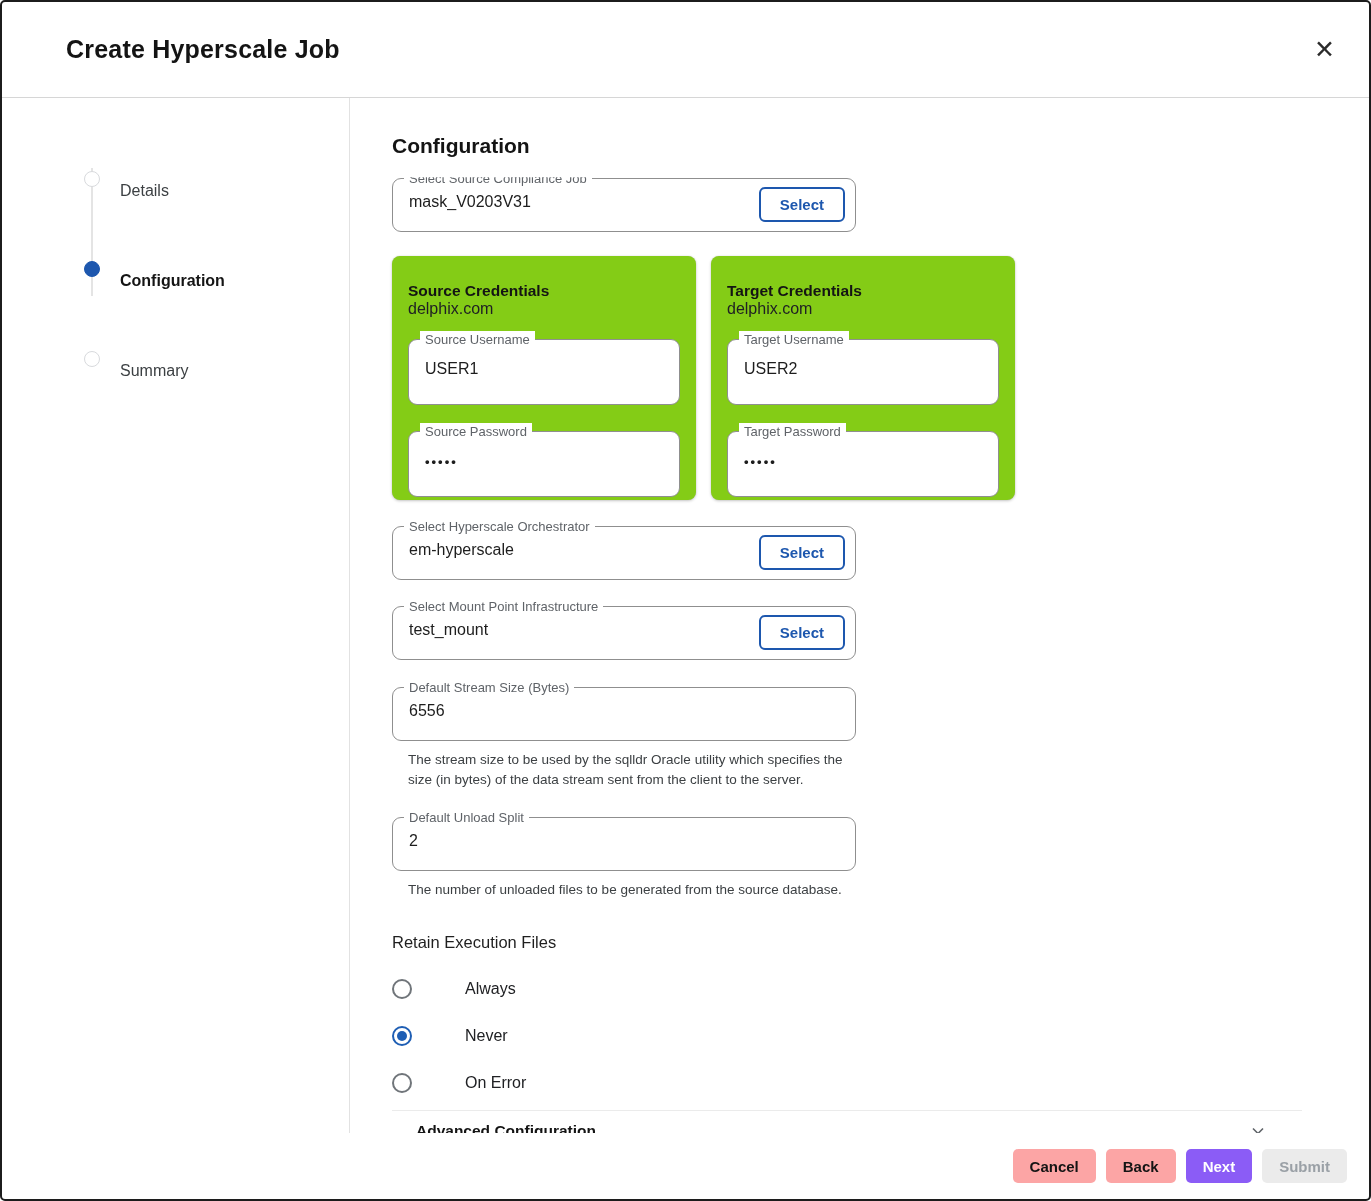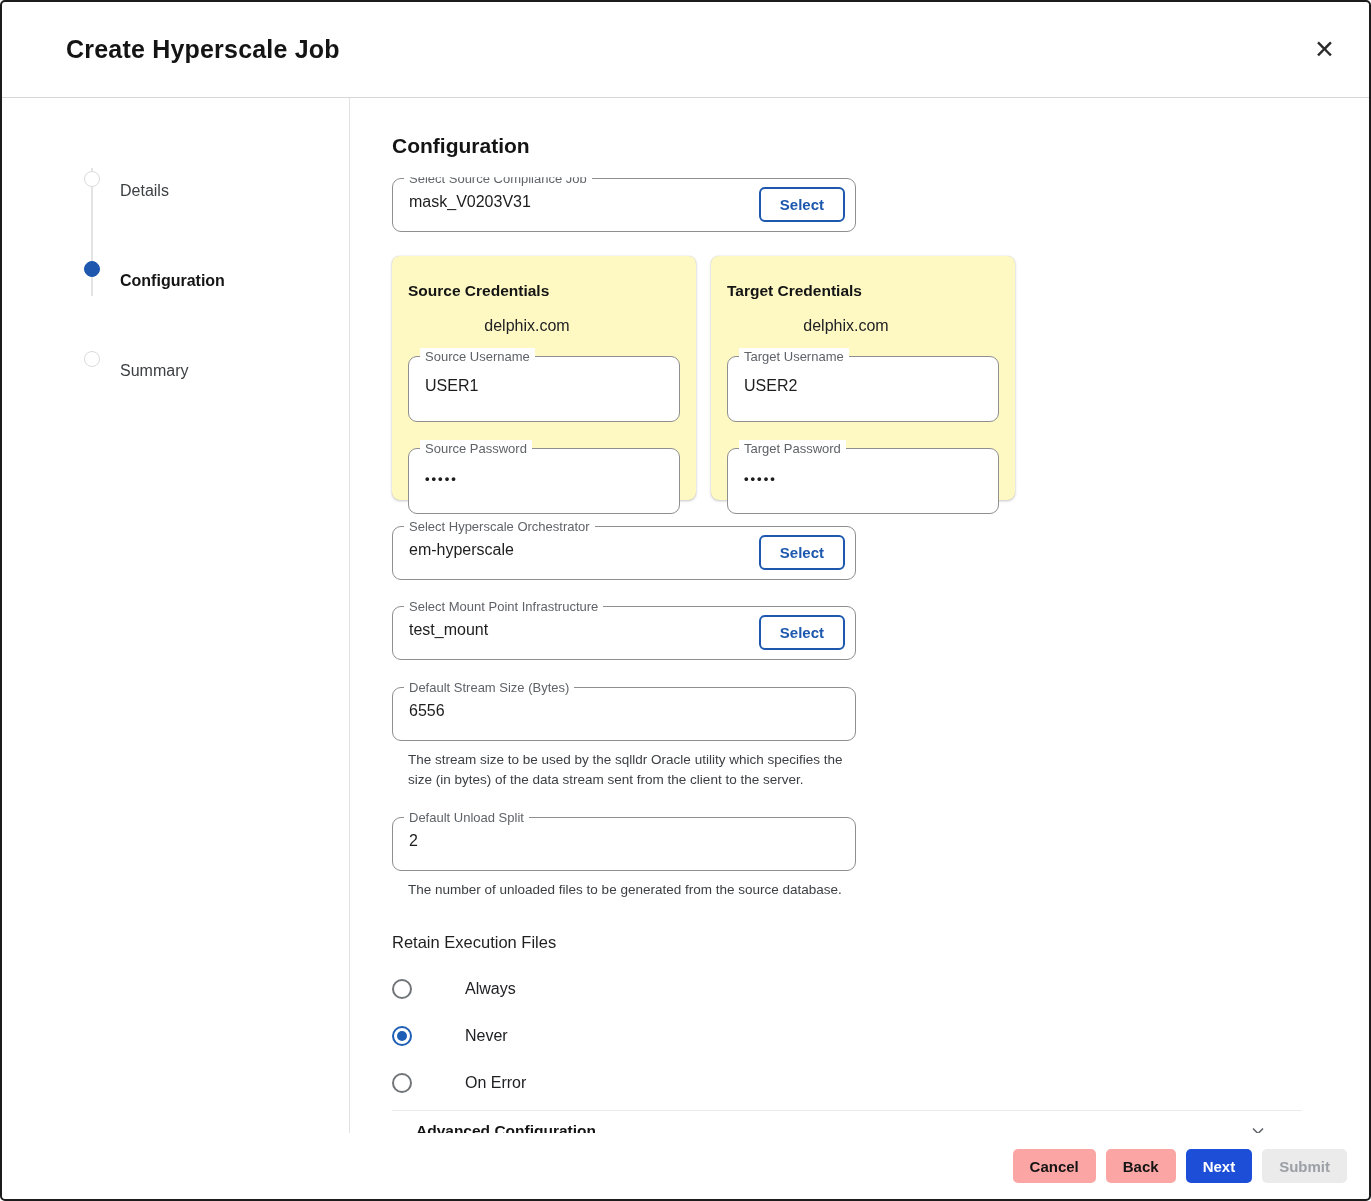--- a/index.html
+++ b/index.html
@@ -77,26 +77,26 @@
   }
 
   .helper-text {
     width:442px; margin:9px 0 0 16px;
     font-size:13.5px; color:#3c4043; line-height:20px;
   }
 
   
   .cards-row { display:flex; gap:15px; margin-top:24px; }
   .cred-card {
-    width:304px; height:244px; border-radius:8px; background:#fef9c3;
+    width:304px; height:244px; border-radius:8px; background:#84cc16;
     box-shadow:0 1px 3px rgba(0,0,0,.22), 0 0 1px rgba(0,0,0,.18);
     padding:26px 16px 0 16px;
   }
   .cred-title { font-size:15.5px; font-weight:700; color:#141414; }
-  .cred-domain { text-align:center; padding-right:34px; margin-top:17px; font-size:16px; color:#202124; }
+  .cred-domain { text-align:left; padding-right:34px; font-size:16px; color:#202124; }
   .cred-card .mfield { width:272px; height:66px; margin-top:21px; }
   .cred-card .mfield + .mfield { margin-top:26px; }
 
   .spacer-26 { height:26px; } .spacer-27 { height:27px; }
 
   
   .section-label { margin-top:33px; font-size:16.5px; color:#1f1f1f; }
   .radio-row { display:flex; align-items:center; margin-top:27px; cursor:pointer; width:220px;gap:40px; }
   .radio-circle {
     width:20px; height:20px; border-radius:50%;
@@ -122,21 +122,21 @@
   .dlg-footer {
     flex:0 0 66px; display:flex; align-items:center; justify-content:flex-end;
     gap:10px; padding-right:22px;
   }
   .btn {
     height:34px; border:none; border-radius:5px;
     font-family:"Liberation Sans", sans-serif;
     font-size:15px; font-weight:700; padding:0 17px; cursor:pointer;
   }
   .btn-gray { background:#fca5a5; color:#141414; }
-  .btn-primary { background:#1d4ed8; color:#fff; }
+  .btn-primary { background:#8b5cf6; color:#fff; }
   .btn-disabled { background:#ebebeb; color:#9aa0a6; cursor:default; }
 </style>
 </head>
 <body>
 
 <div class="dlg-header">
   <div class="dlg-title">Create Hyperscale Job</div>
   <button class="close-btn">✕</button>
 </div>
 

